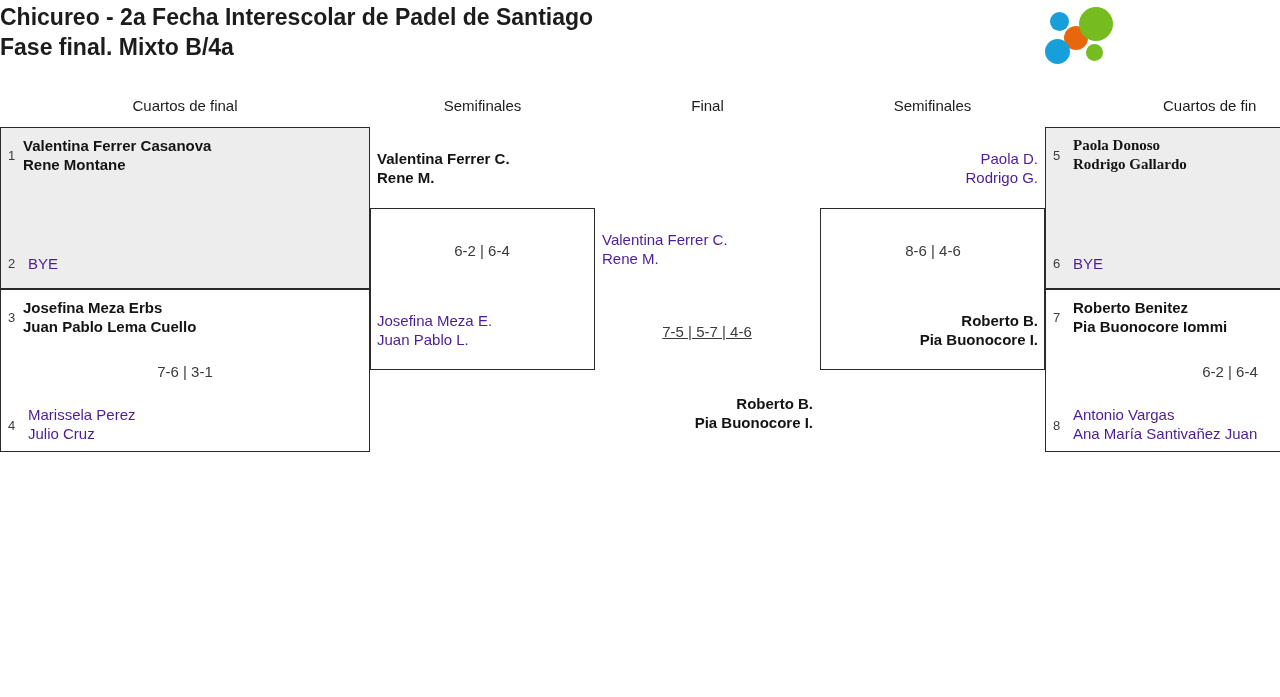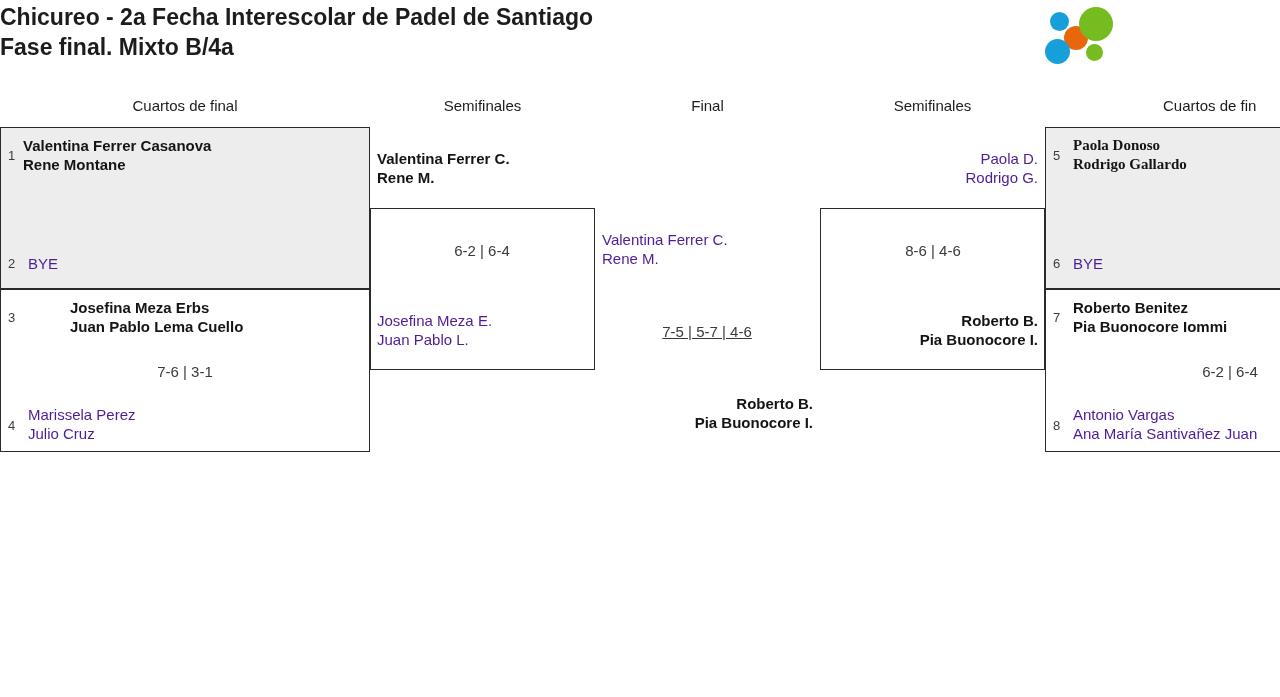--- a/index.html
+++ b/index.html
@@ -120,21 +120,21 @@
 <div class="box bordered shaded" style="left:0px; top:127px; width:370px; height:162px;"></div>
 <div class="seed" style="left:8px; top:148px;">1</div>
 <div class="team winner" style="left:23px; top:136px; width:330px;">Valentina Ferrer Casanova
 Rene Montane</div>
 <div class="seed" style="left:8px; top:256px;">2</div>
 <div class="team" style="left:28px; top:254px; width:330px;">BYE</div>
 <div class="score" style="left:20px; top:198px; width:330px;"></div>
 
 <div class="box bordered" style="left:0px; top:289px; width:370px; height:163px;"></div>
 <div class="seed" style="left:8px; top:310px;">3</div>
-<div class="team winner" style="left:23px; top:298px; width:330px;margin-left:47px;">Josefina Meza Erbs
+<div class="team winner" style="left:23px; top:298px; width:330px;">Josefina Meza Erbs
 Juan Pablo Lema Cuello</div>
 <div class="seed" style="left:8px; top:418px;">4</div>
 <div class="team" style="left:28px; top:405px; width:330px;">Marissela Perez
 Julio Cruz</div>
 <div class="score" style="left:20px; top:362px; width:330px;">7-6 | 3-1</div>
 
 <div class="box bordered" style="left:370px; top:208px; width:225px; height:162px;"></div>
 <div class="team winner" style="left:377px; top:149px; width:215px;">Valentina Ferrer C.
 Rene M.</div>
 <div class="team" style="left:377px; top:311px; width:215px;">Josefina Meza E.

